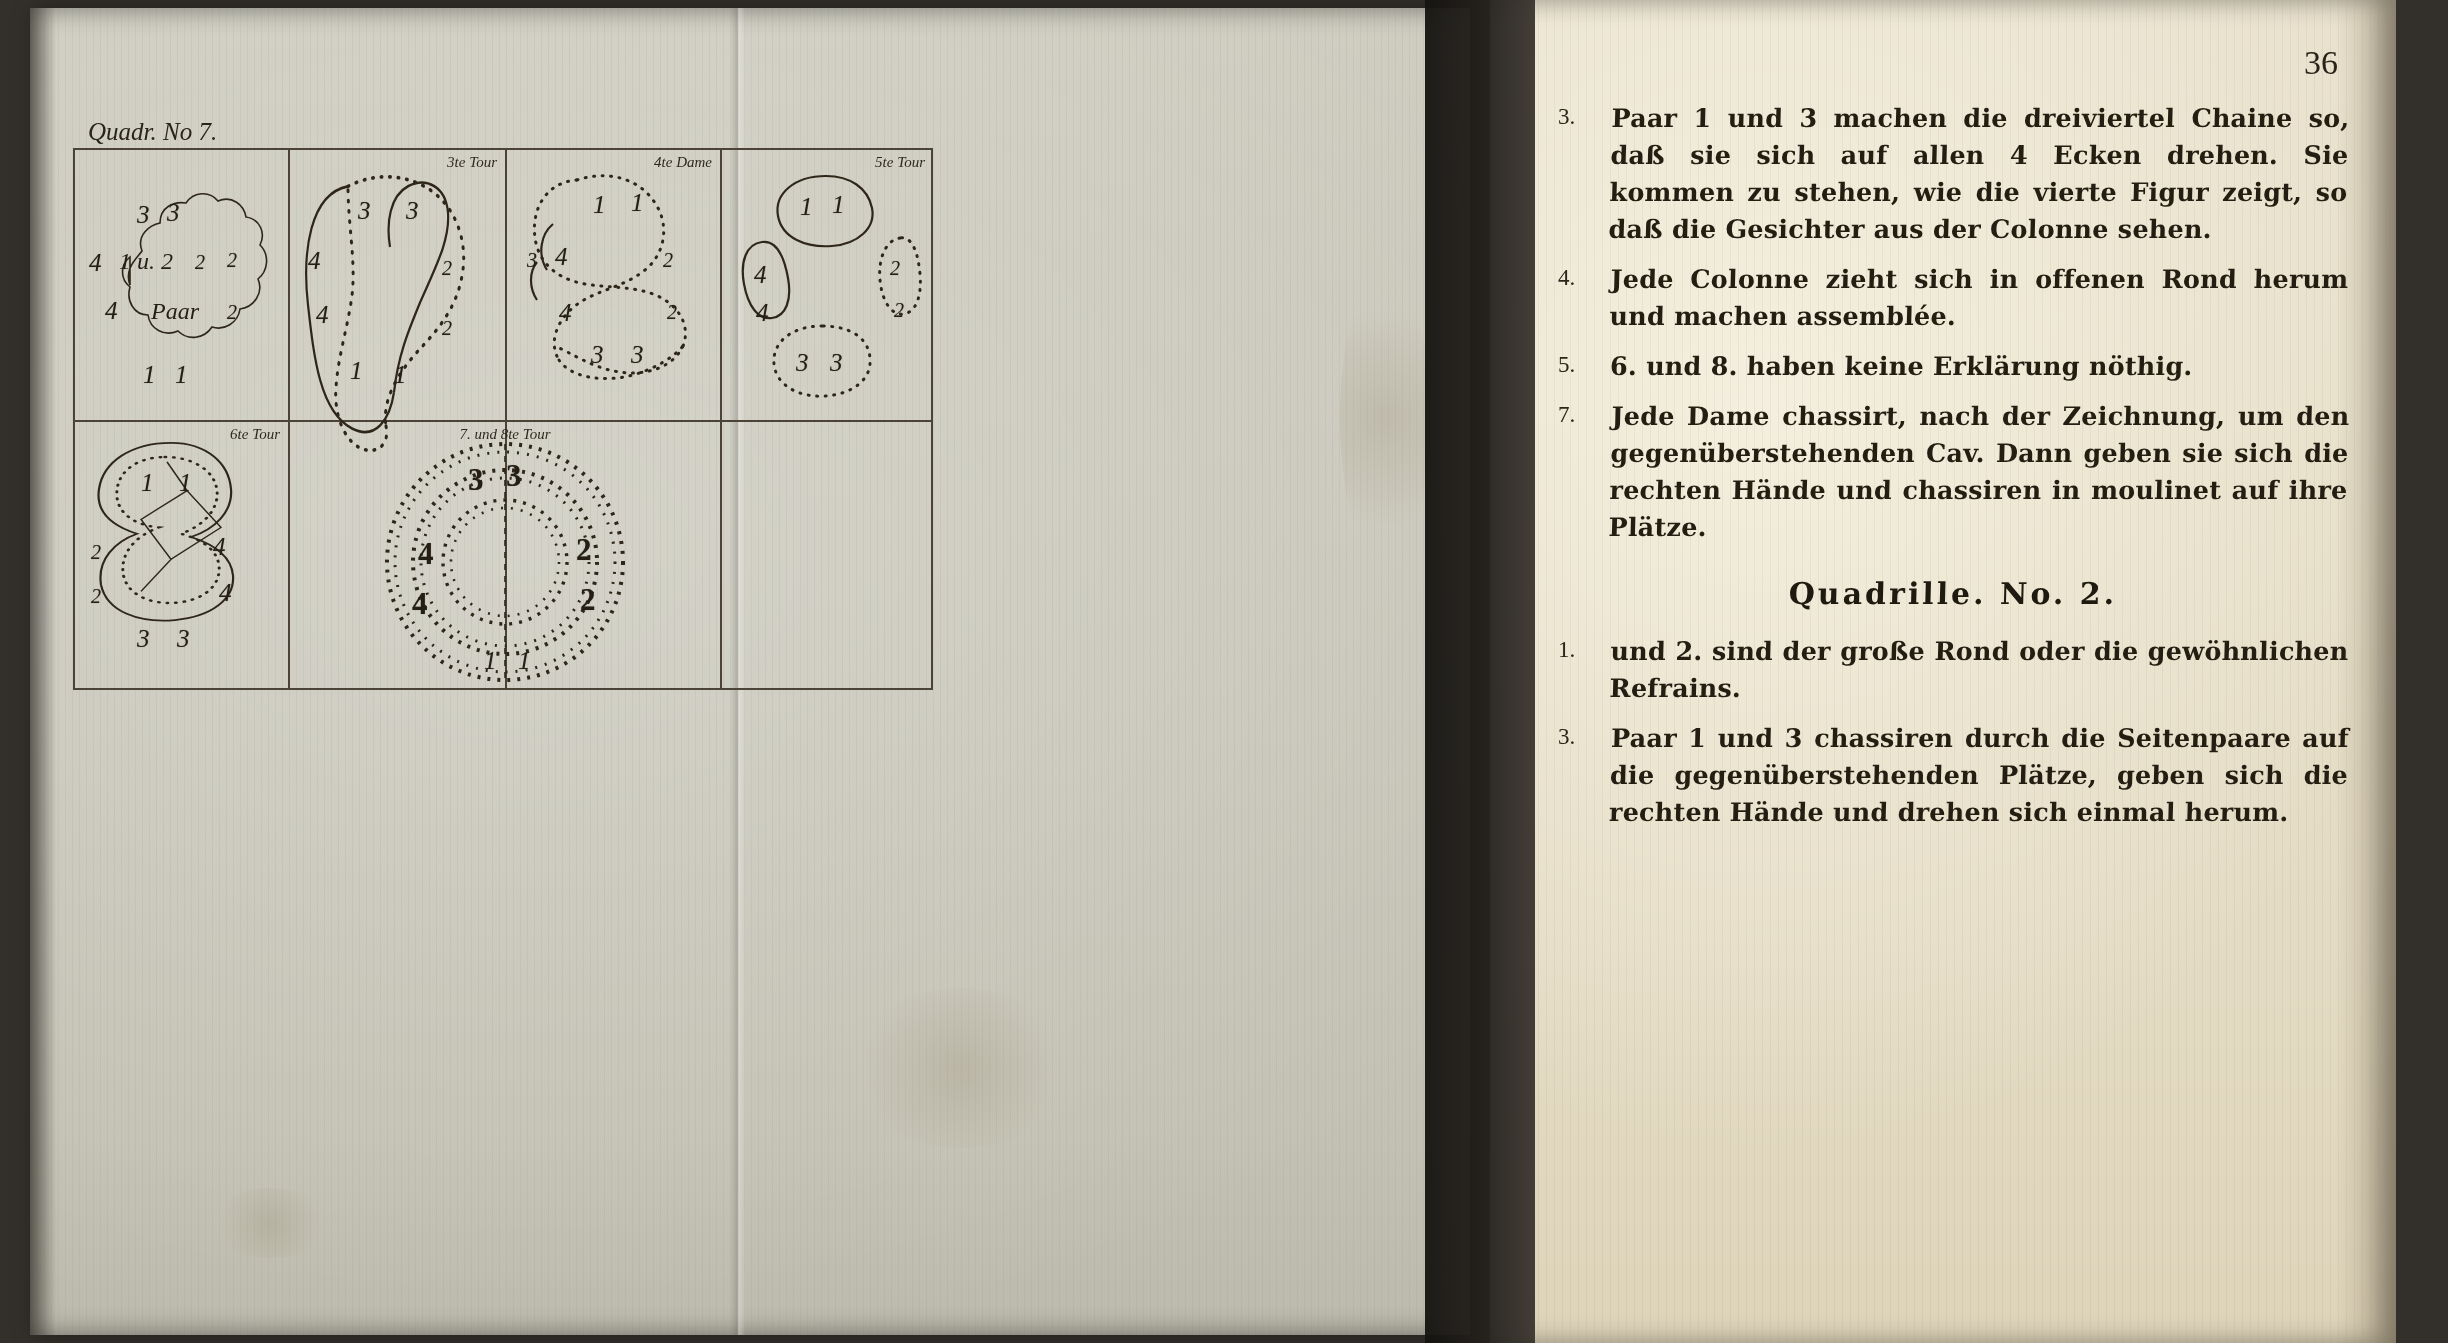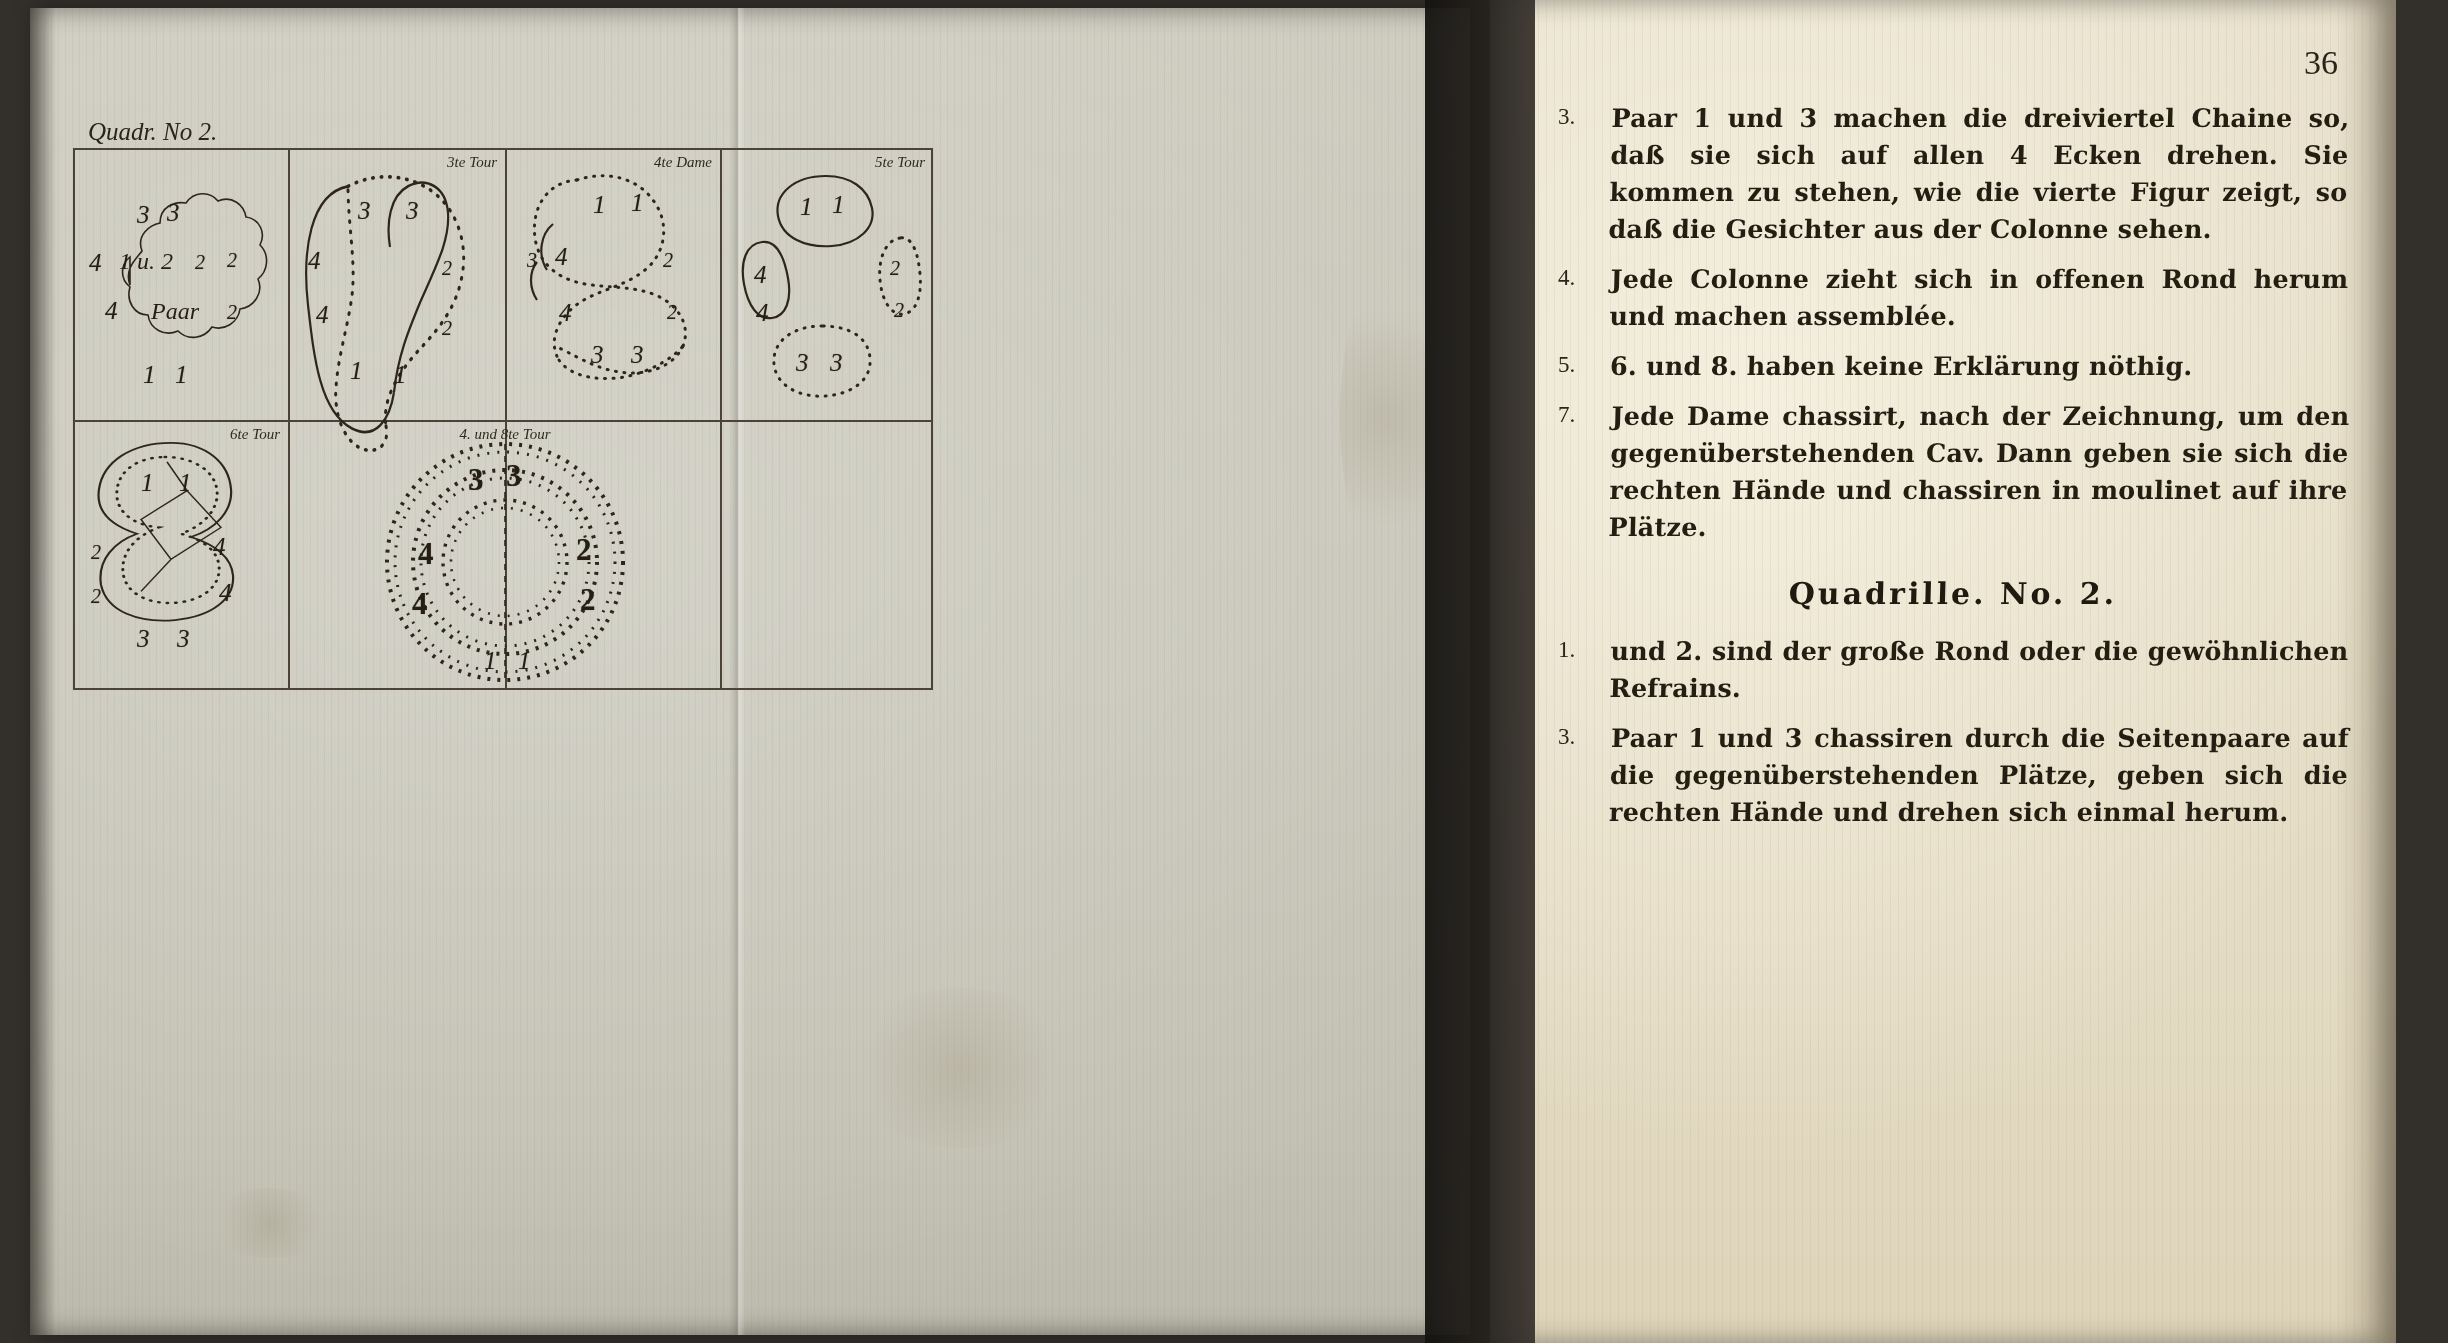--- a/index.html
+++ b/index.html
@@ -221,21 +221,21 @@
 <div id="scan">
 
   <div id="left-page">
     <div class="laid"></div>
     <div class="edge-l"></div>
     <div class="crease"></div>
     <div class="stain" style="left:180px; top:1180px; width:120px; height:70px;"></div>
     <div class="stain" style="left:820px; top:980px; width:220px; height:160px;"></div>
     <div class="stain" style="left:1310px; top:260px; width:90px; height:300px;"></div>
 
-    <div id="plate-title">Quadr. No 2.</div>
+    <div id="plate-title">Quadr. No 7.</div>
 
     <div id="grid">
       <div class="vline" style="left:213px"></div>
       <div class="vline" style="left:430px"></div>
       <div class="vline" style="left:645px"></div>
       <div class="hline" style="top:270px"></div>
 
       <div class="cell" style="left:0; top:0; width:213px; height:270px;">
         <div class="fig">
           <svg viewBox="0 0 213 270" preserveAspectRatio="none">
@@ -343,21 +343,21 @@
         <div class="numlabel" style="left:104px; top:48px;">1</div>
         <div class="numlabel sm" style="left:16px; top:120px;">2</div>
         <div class="numlabel" style="left:138px; top:112px;">4</div>
         <div class="numlabel sm" style="left:16px; top:164px;">2</div>
         <div class="numlabel" style="left:144px; top:158px;">4</div>
         <div class="numlabel" style="left:62px; top:204px;">3</div>
         <div class="numlabel" style="left:102px; top:204px;">3</div>
       </div>
 
       <div class="cell" style="left:215px; top:272px; width:430px; height:268px;">
-        <div class="cell-label wide">4. und 8te Tour</div>
+        <div class="cell-label wide">7. und 8te Tour</div>
         <div class="fig">
           <svg viewBox="0 0 430 268" preserveAspectRatio="none">
 
             <g stroke="#2e2719" fill="none" stroke-width="1.5">
 
               <circle cx="215" cy="140" r="118" stroke-dasharray="3 7" stroke-width="4"></circle>
               <circle cx="215" cy="140" r="110" stroke-dasharray="2 8" stroke-width="3"></circle>
               <circle cx="215" cy="140" r="92" stroke-dasharray="3 7" stroke-width="4"></circle>
               <circle cx="215" cy="140" r="84" stroke-dasharray="2 8" stroke-width="3"></circle>
               <circle cx="215" cy="140" r="62" stroke-dasharray="3 7" stroke-width="3.4"></circle>

